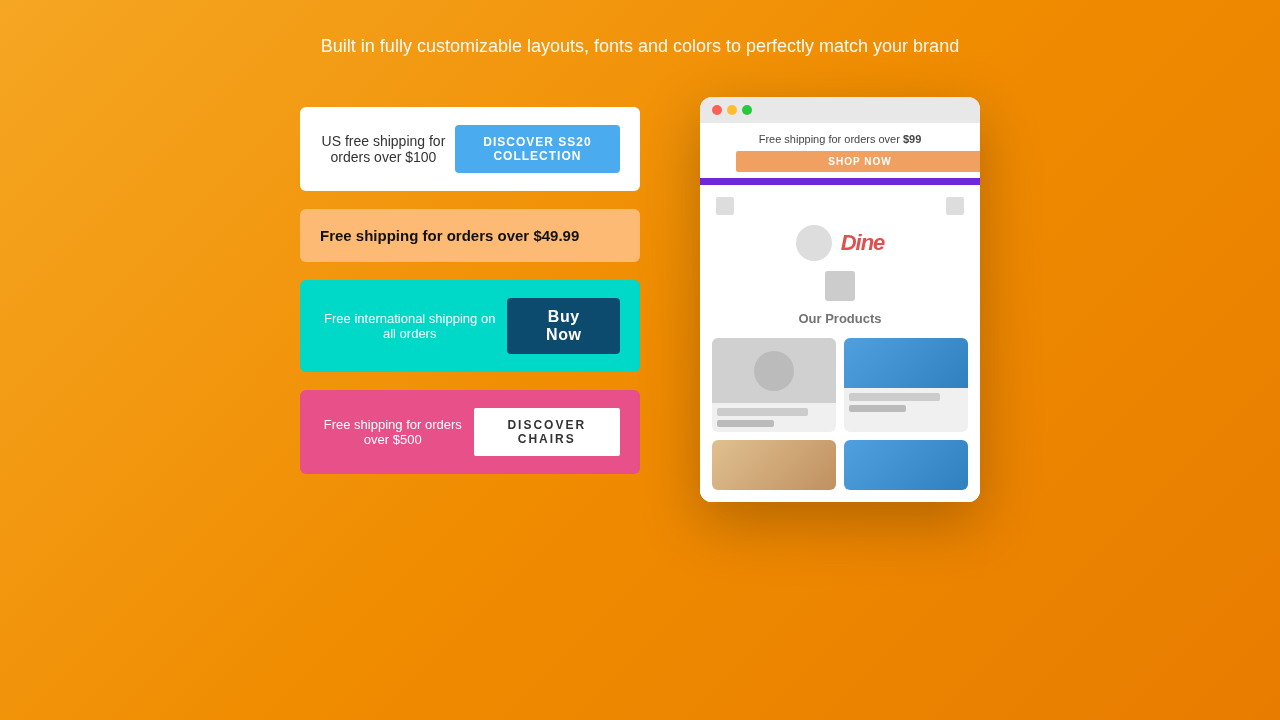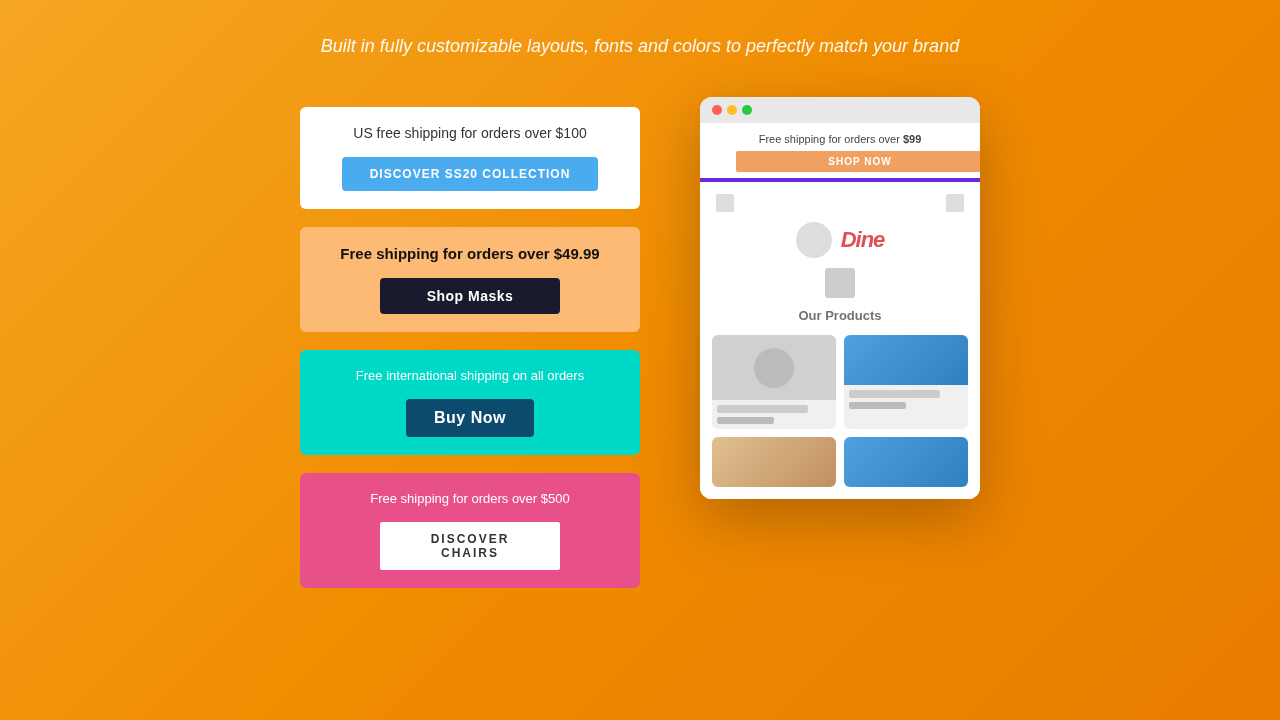--- a/index.html
+++ b/index.html
@@ -25,21 +25,20 @@
       font-size: 52px;
       font-weight: 900;
       letter-spacing: -1px;
       margin-bottom: 10px;
     }
     .header p {
       color: #fff;
       font-size: 18px;
       font-weight: 400;
       opacity: 0.95;
-      font-style: italic;
     }
 
     
     .content {
       display: flex;
       flex-direction: row;
       align-items: flex-start;
       justify-content: center;
       gap: 60px;
       width: 100%;
@@ -54,23 +53,23 @@
       gap: 18px;
       width: 340px;
       padding-top: 10px;
     }
 
     
     .banner-card {
       border-radius: 6px;
       padding: 18px 20px;
       display: flex;
-      flex-direction: column;
-      align-items: center;
-      gap: 16px;
+      flex-direction: row;
+      align-items: center;
+      gap: 8px;
     }
 
     .banner-card.white {
       background: #fff;
       color: #222;
     }
     .banner-card.yellow {
       background: #fdba74;
       color: #111;
     }
@@ -165,21 +164,21 @@
 
     .browser-content {
       background: #fff;
     }
 
     
     .notif-bar {
       background: #fff;
       padding: 10px 16px 6px;
       text-align: center;
-      border-bottom: 4px solid #6d28d9;
+      border-bottom: 7px solid #6d28d9;
     }
     .notif-text {
       font-size: 11px;
       color: #444;
       margin-bottom: 6px;
     }
     .notif-text strong { font-weight: 800; }
     .notif-btn {
       background: #f0a060;
       color: #fff;
@@ -320,21 +319,20 @@
 
   <div class="banners-col">
 
     <div class="banner-card white">
       <span class="banner-text">US free shipping for orders over $100</span>
       <button class="banner-btn btn-blue">Discover SS20 Collection</button>
     </div>
 
     <div class="banner-card yellow">
       <span class="banner-text">Free shipping for orders over $49.99</span>
-      <button class="banner-btn btn-dark">Shop Masks</button>
     </div>
 
     <div class="banner-card cyan">
       <span class="banner-text">Free international shipping on all orders</span>
       <button class="banner-btn btn-navy">Buy Now</button>
     </div>
 
     <div class="banner-card pink">
       <span class="banner-text">Free shipping for orders over $500</span>
       <button class="banner-btn btn-white">DISCOVER CHAIRS</button>

